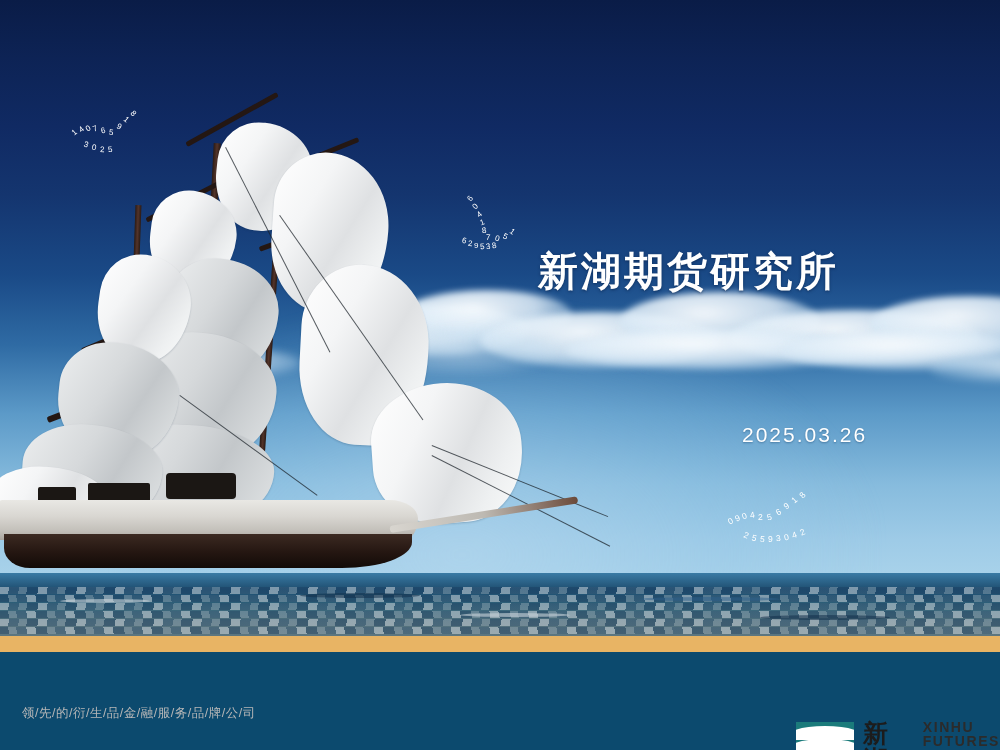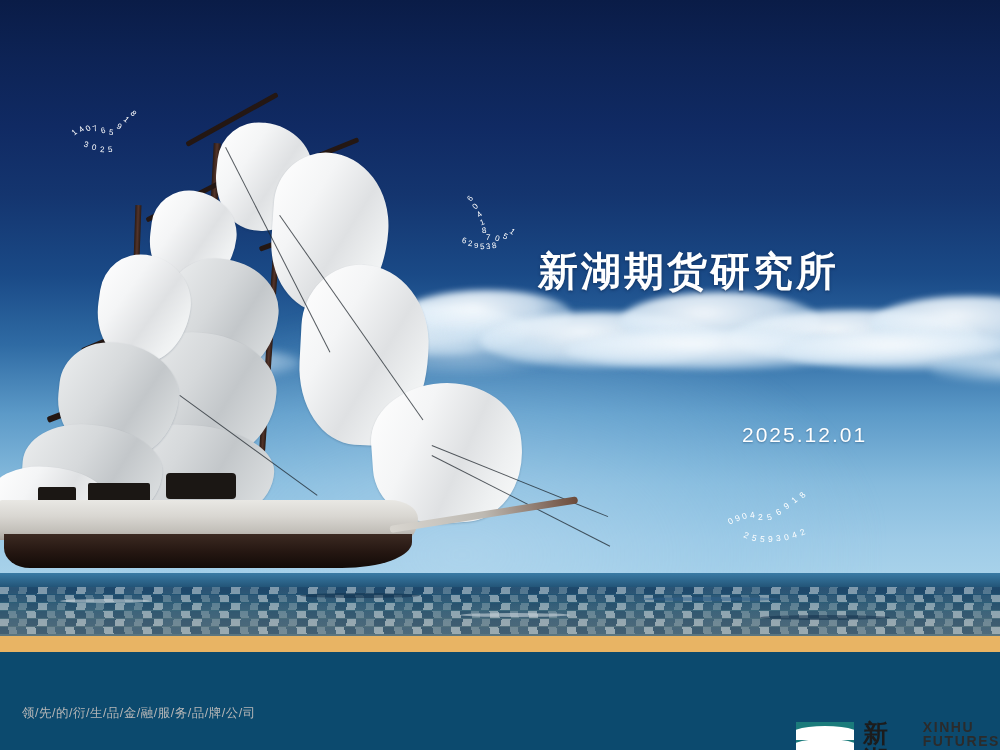--- a/index.html
+++ b/index.html
@@ -365,21 +365,21 @@
       <span style="left:26px; top:51px; transform:rotate(14deg);">5</span>
       <span style="left:34px; top:52px; transform:rotate(6deg);">5</span>
       <span style="left:42px; top:52px; transform:rotate(0deg);">9</span>
       <span style="left:50px; top:51px; transform:rotate(-6deg);">3</span>
       <span style="left:58px; top:50px; transform:rotate(-12deg);">0</span>
       <span style="left:66px; top:48px; transform:rotate(-18deg);">4</span>
       <span style="left:74px; top:45px; transform:rotate(-24deg);">2</span>
     </div>
 
     <div class="title">新湖期货研究所</div>
-    <div class="datetext">2025.12.01</div>
+    <div class="datetext">2025.03.26</div>
   </div>
 
   <div class="goldband"></div>
 
   <div class="footer">
     <div class="tagline">领/先/的/衍/生/品/金/融/服/务/品/牌/公/司</div>
   </div>
 
   <div class="logo">
     <div class="logo-mark">

